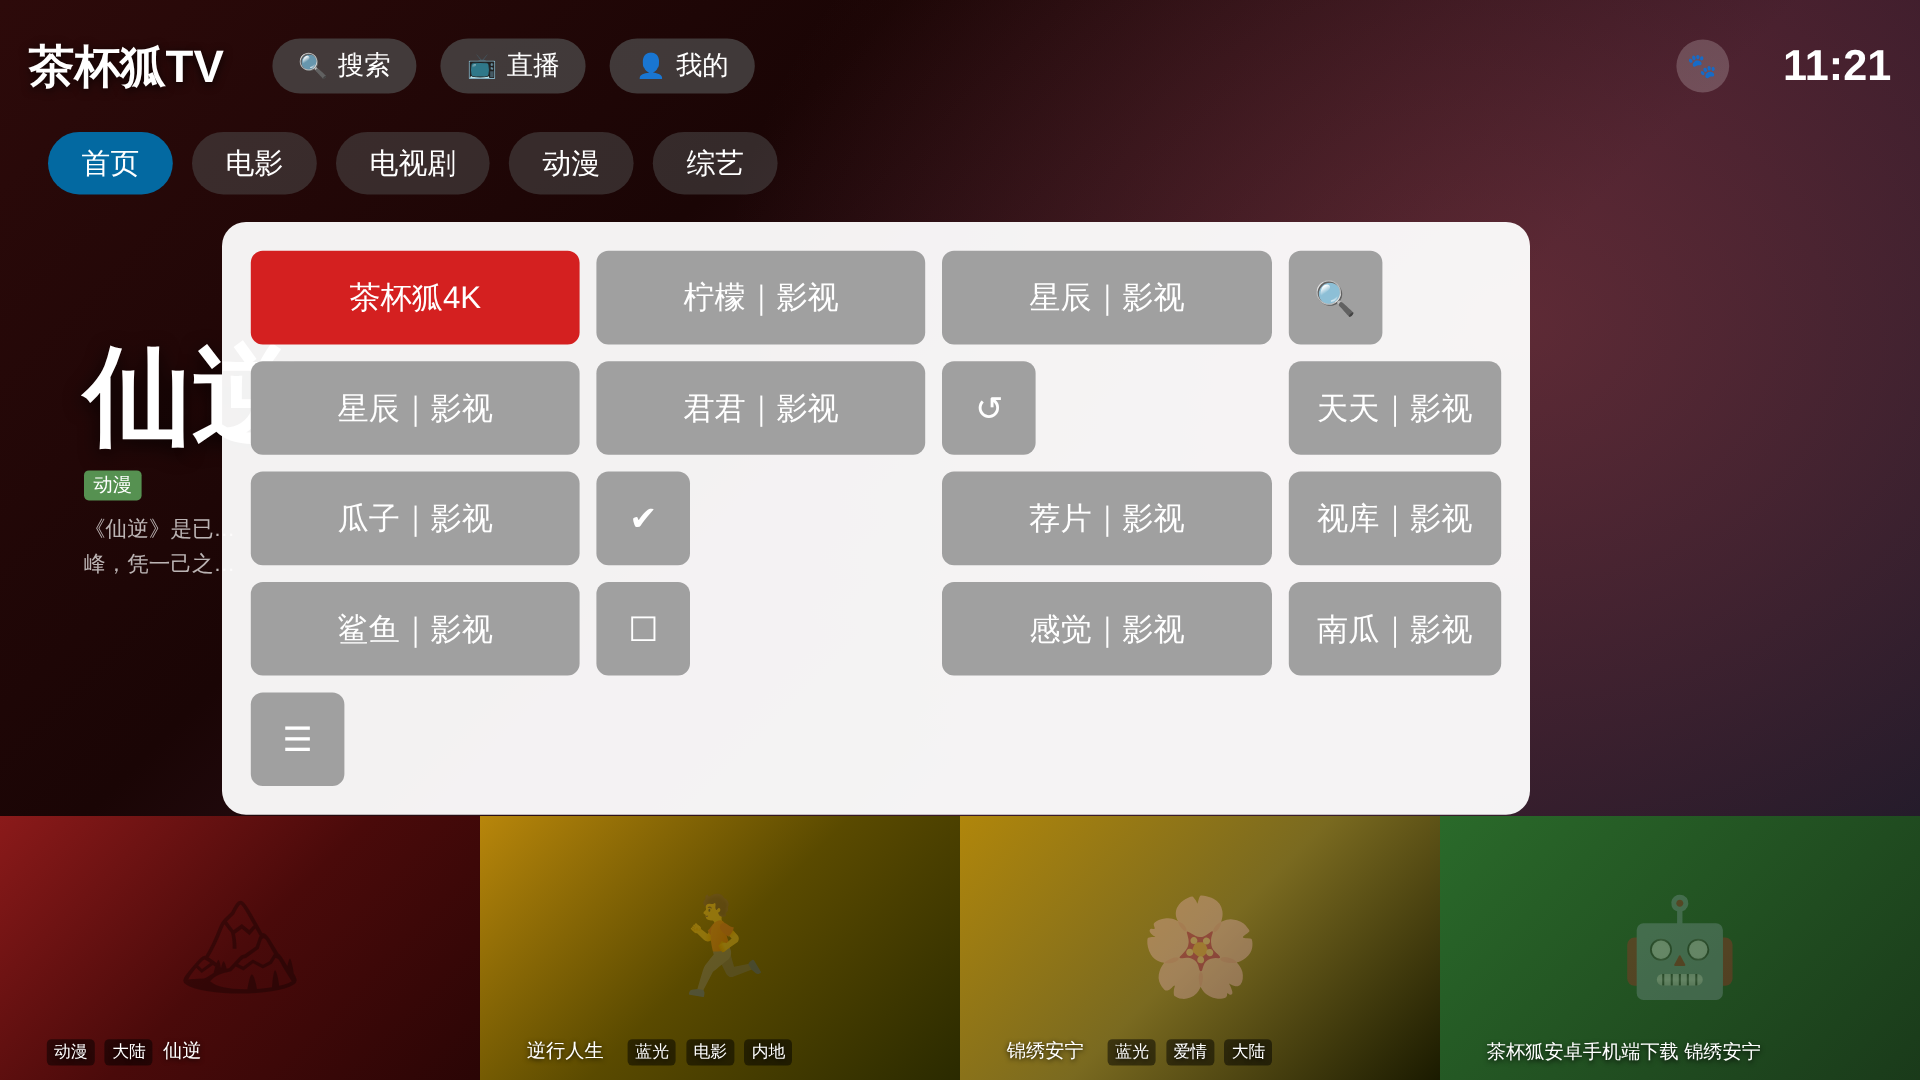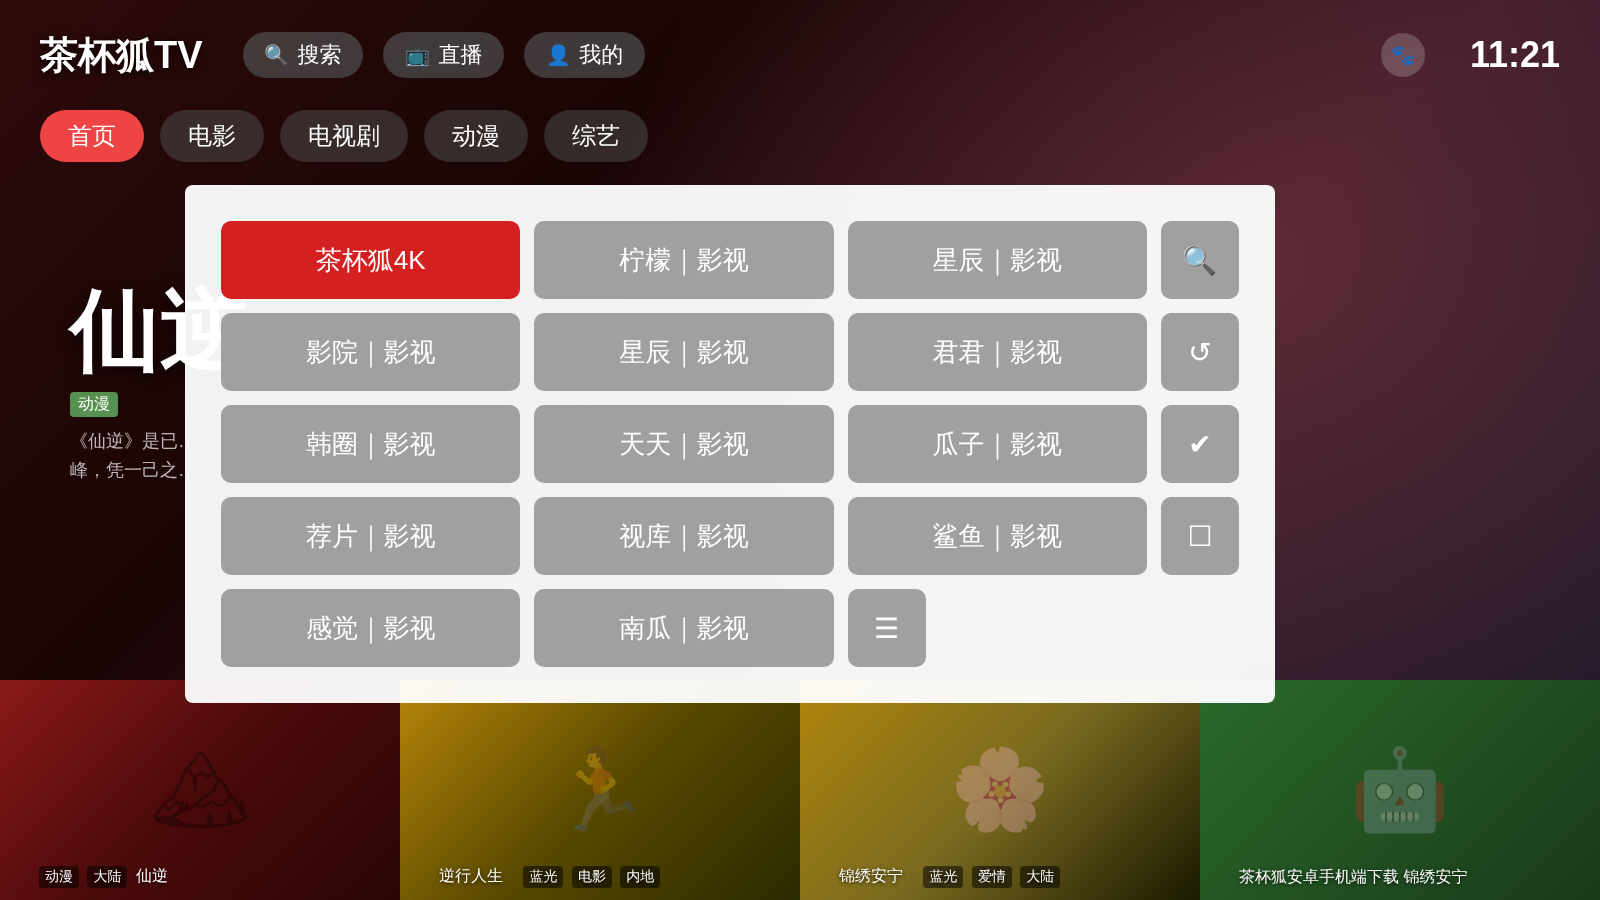--- a/index.html
+++ b/index.html
@@ -31,21 +31,21 @@
 
     
     .header {
       position: absolute;
       top: 0;
       left: 0;
       right: 0;
       height: 110px;
       display: flex;
       align-items: center;
-      padding: 0 40px;
+      padding: 0 24px;
       z-index: 10;
     }
     .app-title {
       color: #fff;
       font-size: 38px;
       font-weight: bold;
       margin-right: 40px;
       text-shadow: 0 2px 8px rgba(0,0,0,0.8);
     }
     .nav-pills {
@@ -101,21 +101,21 @@
     }
     .cat-tab {
       padding: 10px 28px;
       border-radius: 30px;
       font-size: 24px;
       color: #fff;
       cursor: pointer;
       background: rgba(80,80,80,0.5);
     }
     .cat-tab.active {
-      background: #ef4444;
+      background: #0369a1;
       color: #fff;
     }
 
     
     .left-content {
       position: absolute;
       left: 40px;
       top: 250px;
       z-index: 5;
       color: #fff;
@@ -146,22 +146,22 @@
       line-height: 1.6;
     }
 
     
     .source-dialog {
       position: absolute;
       top: 185px;
       left: 185px;
       width: 1090px;
       background: rgba(255,255,255,0.95);
-      border-radius: 8px;
-      padding: 36px;
+      border-radius: 20px;
+      padding: 24px;
       z-index: 20;
       display: grid;
       grid-template-columns: 1fr 1fr 1fr auto;
       gap: 14px;
     }
     .source-btn {
       background: #b0b0b0;
       border-radius: 10px;
       padding: 0 24px;
       height: 78px;
@@ -297,28 +297,26 @@
 
 <div class="source-dialog">
 
   <div class="source-btn active-red">茶杯狐4K</div>
   <div class="source-btn gray">柠檬｜影视</div>
   <div class="source-btn gray">星辰｜影视</div>
   <div class="icon-btn">
     <span>🔍</span>
   </div>
 
-  <div class="source-btn gray">影院｜影视</div>
   <div class="source-btn gray">星辰｜影视</div>
   <div class="source-btn gray">君君｜影视</div>
   <div class="icon-btn">
     <span>↺</span>
   </div>
 
-  <div class="source-btn gray">韩圈｜影视</div>
   <div class="source-btn gray">天天｜影视</div>
   <div class="source-btn gray">瓜子｜影视</div>
   <div class="icon-btn">
     <span>✔</span>
   </div>
 
   <div class="source-btn gray">荐片｜影视</div>
   <div class="source-btn gray">视库｜影视</div>
   <div class="source-btn gray">鲨鱼｜影视</div>
   <div class="icon-btn">

